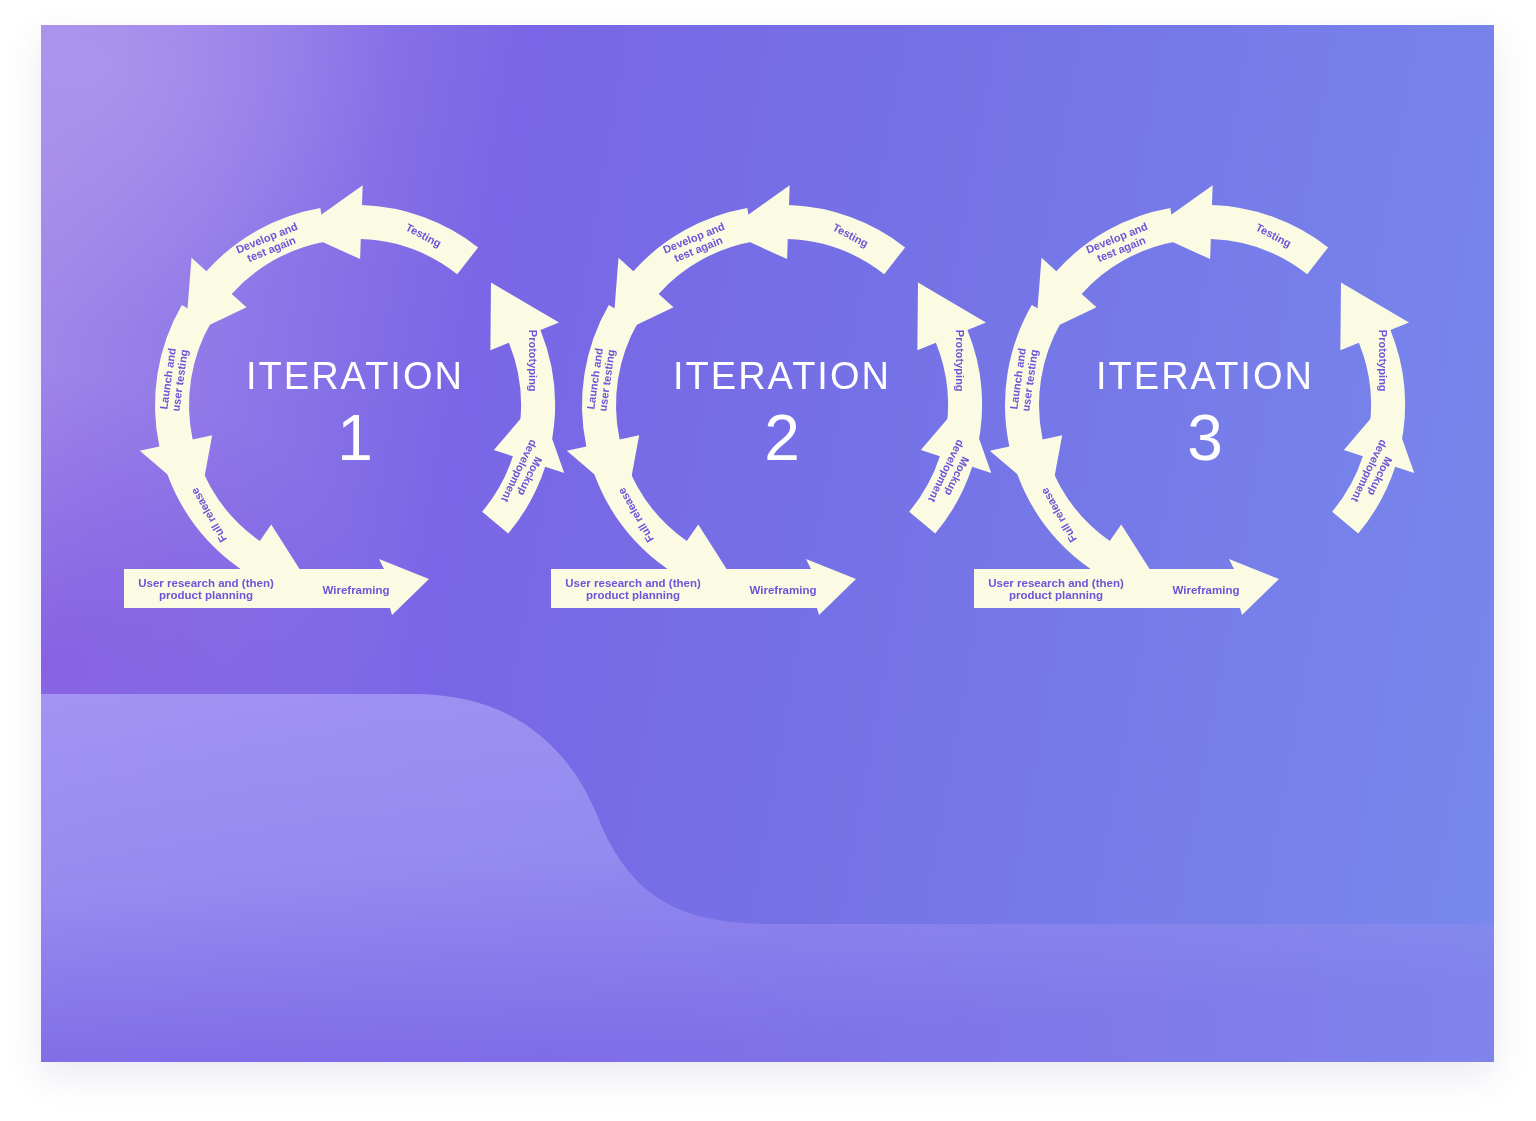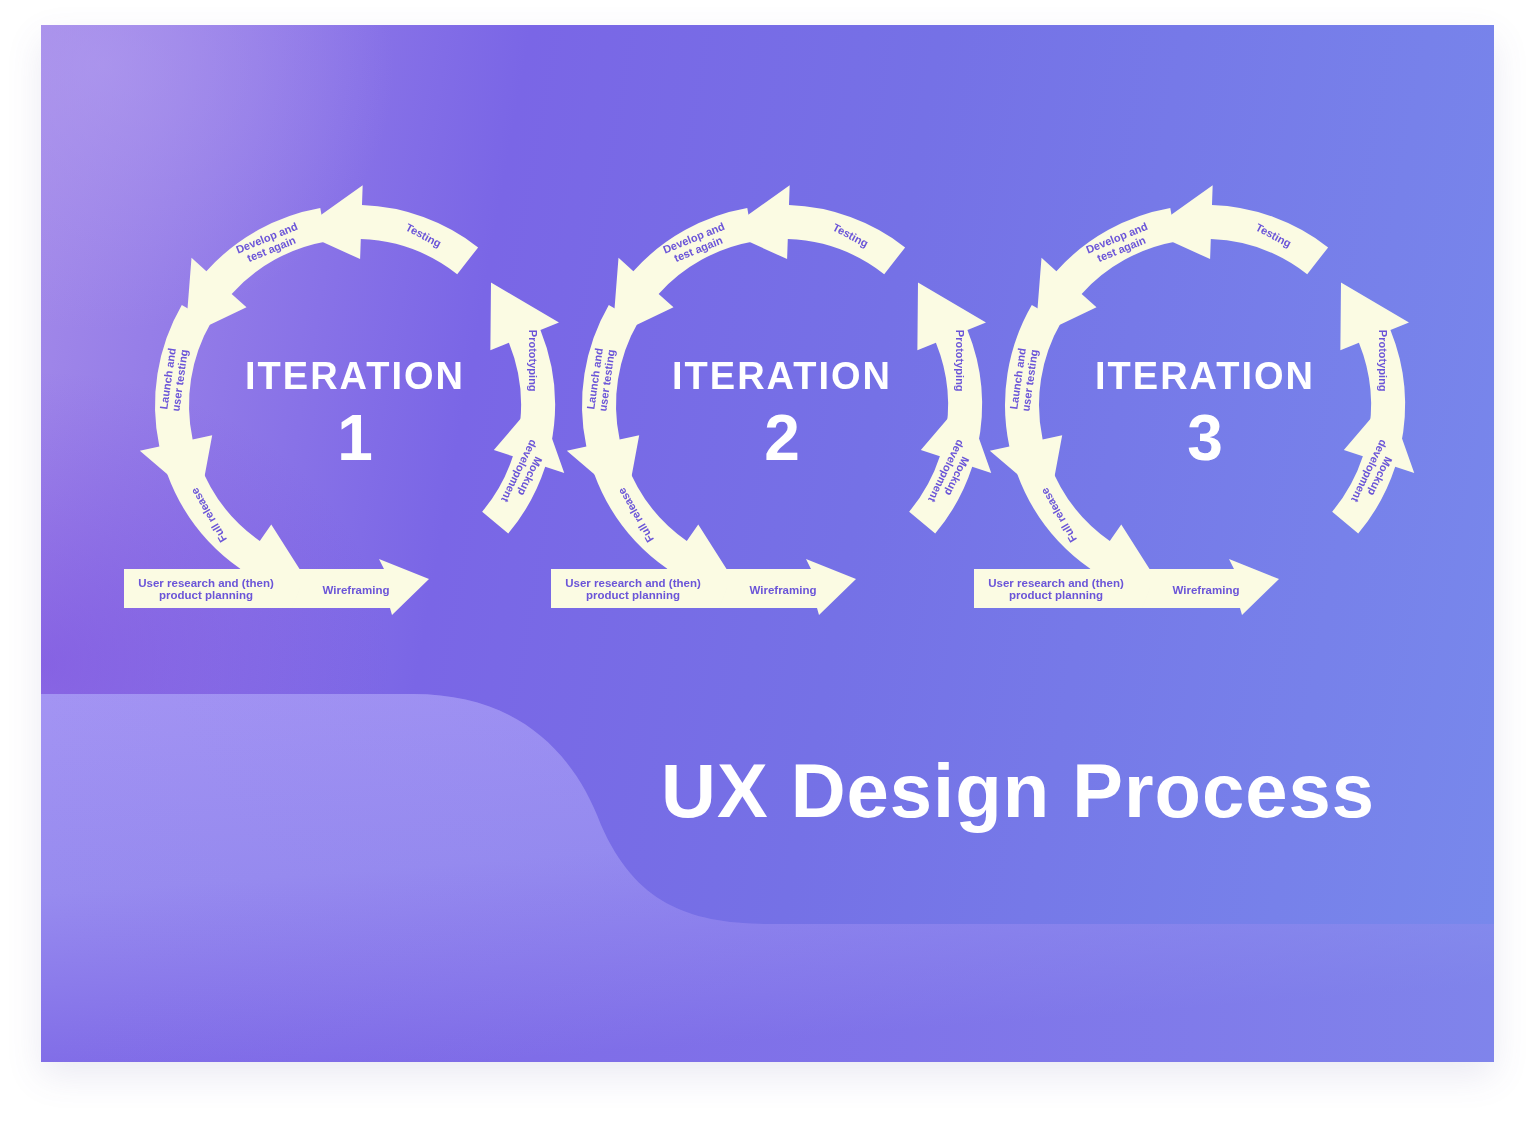--- a/index.html
+++ b/index.html
@@ -6,21 +6,21 @@
   body{width:1536px;height:1121px;position:relative;overflow:hidden;font-family:"Liberation Sans",sans-serif;}
   .card{position:absolute;left:41px;top:25px;width:1453px;height:1037px;overflow:hidden;
     background:linear-gradient(100deg,#a48ae9 0%,#7a66e6 30%,#7571e6 55%,#7889ec 100%);
     box-shadow:0 14px 34px rgba(90,80,160,0.12);}
   .card .glow{position:absolute;left:0;top:0;width:100%;height:100%;
     background:radial-gradient(ellipse 420px 380px at 60px 40px,rgba(180,160,240,0.55),rgba(180,160,240,0) 70%),
                radial-gradient(ellipse 500px 420px at 0px 640px,rgba(110,60,220,0.45),rgba(110,60,220,0) 70%);}
   svg.bg{position:absolute;left:0;top:0;}
   .diagram{position:absolute;left:0;top:0;}
   .title{position:absolute;left:620px;top:722px;font-size:76px;font-weight:bold;color:#ffffff;letter-spacing:1px;white-space:nowrap;}
-  .iter-label{position:absolute;width:300px;text-align:center;color:#ffffff;font-weight:bold;}
+  .iter-label{position:absolute;width:300px;text-align:center;color:#ffffff;font-weight:normal;}
   .iter-word{font-size:38px;letter-spacing:2px;top:0;}
   .iter-num{font-size:64px;}
 </style>
 </head>
 <body>
 
 <div class="card">
   <div class="glow"></div>
   <svg class="bg" width="1453" height="1037" viewBox="0 0 1453 1037">
     <defs>
@@ -31,21 +31,20 @@
       </linearGradient>
       <linearGradient id="waveGrad2" x1="0" y1="0" x2="1" y2="0">
         <stop offset="0" stop-color="rgba(140,120,240,0)"></stop>
         <stop offset="1" stop-color="rgba(130,160,240,0.5)"></stop>
       </linearGradient>
     </defs>
     <path d="M0,669 L372,669 C470,669 530,720 560,800 C595,880 650,899 730,899 L1453,899 L1453,1037 L0,1037 Z" fill="url(#waveGrad)"></path>
     <path d="M0,669 L372,669 C470,669 530,720 560,800 C595,880 650,899 730,899 L1453,899 L1453,1037 L0,1037 Z" fill="url(#waveGrad2)"></path>
   </svg>
 
-  <div class="title">UX Design Process</div>
 </div>
 
 <svg class="diagram" id="diagram" width="1536" height="1121" viewBox="0 0 1536 1121">
     <g>
       <path d="M482.1633775577503,511.7027432079655 L508.2088886237956,533.5575219373079 A200,200 0 0 0 545.2113032590307,466.80339887498945 L564.2324335849338,472.98373876248843 L537.8885213444945,398.6133921034423 L493.8542513790924,450.11648117874233 L512.8753817049954,456.29682106624125 A166,166 0 0 1 482.1633775577503,511.7027432079655 Z" fill="#fbfbe3"></path>
       <path d="M517.3725017218118,439.51334067574805 L550.6295201467611,446.58233816355187 A200,200 0 0 0 540.4367709133575,330.0786813168176 L558.9804480046932,322.58654944849934 L490.9955030623631,282.5490990363289 L490.36884276675096,350.30743736127687 L508.91251985808674,342.8153054929586 A166,166 0 0 1 517.3725017218118,439.51334067574805 Z" fill="#fbfbe3"></path>
       <path d="M457.1998049040593,274.19021490128415 L478.13229506513164,247.3978492786556 A200,200 0 0 0 361.9798993405002,205.12183459618086 L362.67788927455024,185.13401805579892 L298.4498900293846,230.95665751798688 L360.0953265185652,259.08893925521204 L360.79331645261516,239.1011227148301 A166,166 0 0 1 457.1998049040593,274.19021490128415 Z" fill="#fbfbe3"></path>
       <path d="M326.1744025072896,241.52191299997347 L320.27036446661396,208.0384493975584 A200,200 0 0 0 206.3710349045212,271.1738787282283 L191.50813839497332,257.7912666010512 L185.32535461427793,336.4469934048881 L246.50085548030046,307.3069314716067 L231.6379589707526,293.92431934442953 A166,166 0 0 1 326.1744025072896,241.52191299997347 Z" fill="#fbfbe3"></path>
       <path d="M211.23978297178317,322 L181.79491924311225,305 A200,200 0 0 0 159.37047985323886,446.5823381635518 L139.80752783856275,450.740571979907 L199.80719840337403,501.97522535467647 L212.19045029286437,435.35510685939283 L192.62749827818826,439.513340675748 A166,166 0 0 1 211.23978297178317,322 Z" fill="#fbfbe3"></path>
       <path d="M199.0110249495392,461.77534379206105 L167.06147584281834,473.40402866513375 A200,200 0 0 0 240.28471272979084,568.8304088577984 L228.8131840027699,585.2134497435783 L307.63611474623866,581.7644262108995 L271.2578402927473,524.5961984661928 L259.7863115657264,540.9792393519726 A166,166 0 0 1 199.0110249495392,461.77534379206105 Z" fill="#fbfbe3"></path>

